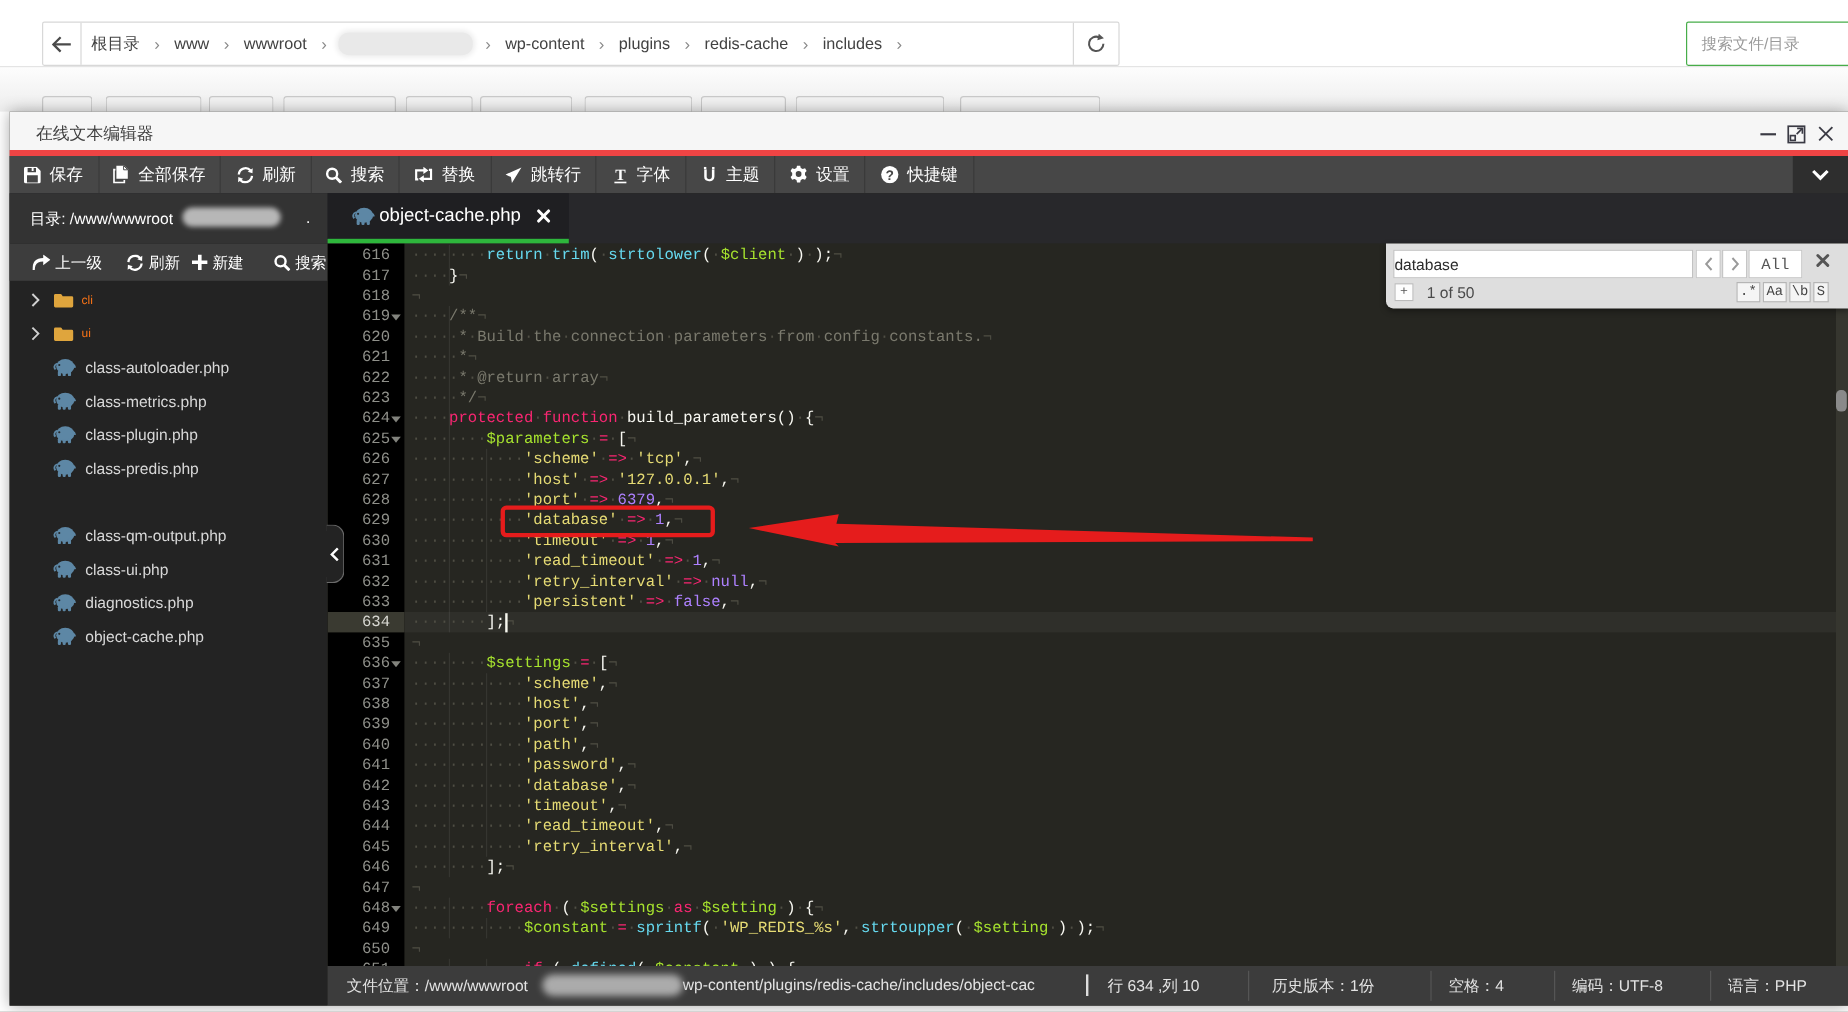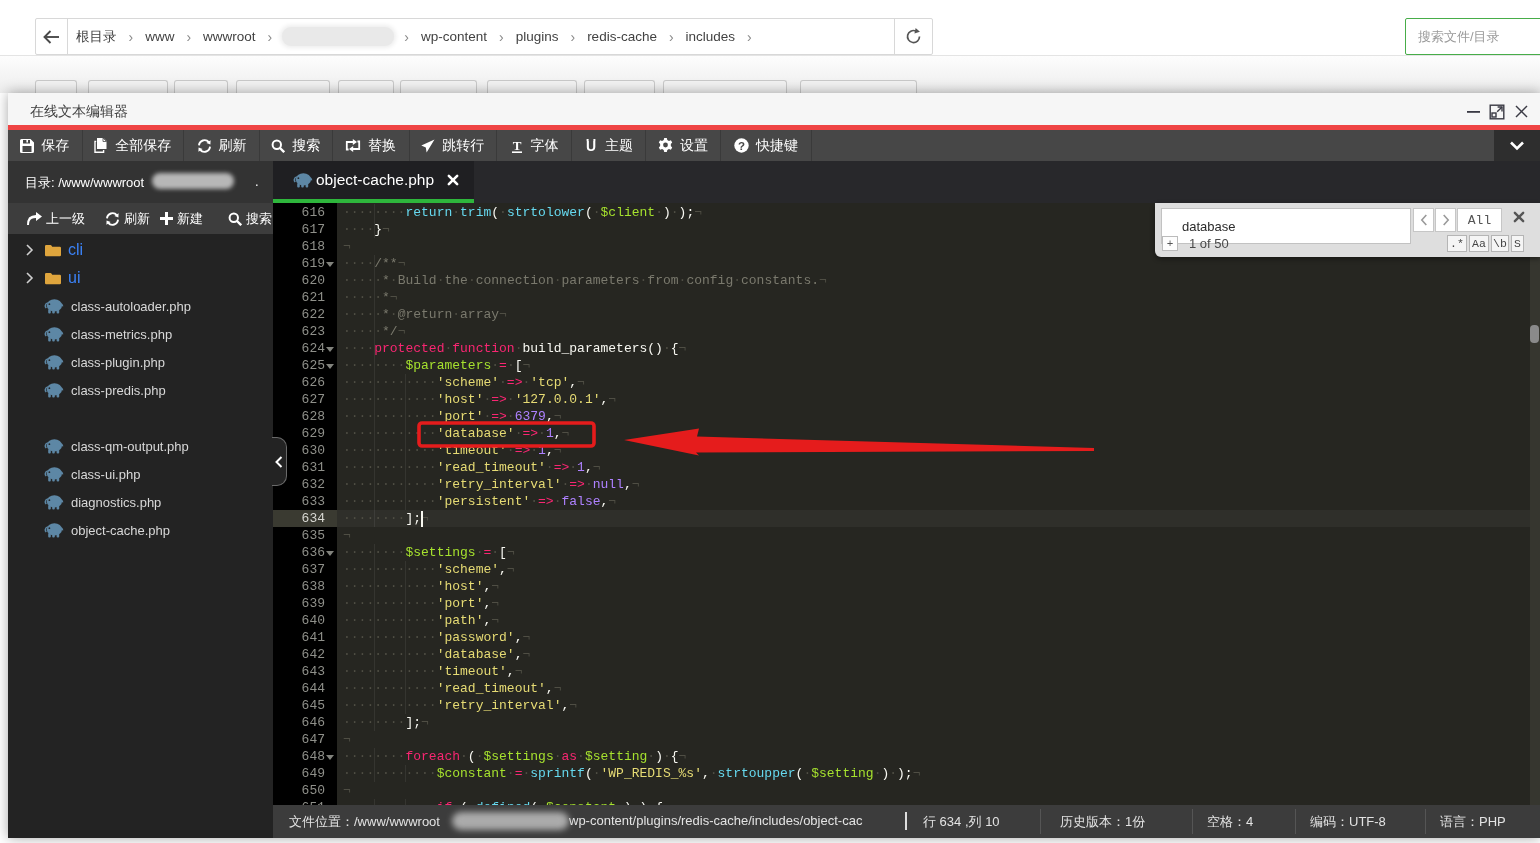--- a/index.html
+++ b/index.html
@@ -37,21 +37,21 @@
 
 #sidebar{position:absolute;left:0;top:110px;width:265px;height:635px;background:#232323}
 #treebar{position:absolute;left:0;top:0;width:100%;height:31px;background:#3d3d3d;color:#fff;font-size:13px}
 #treebar .tbi{position:absolute;top:0;height:31px;display:flex;align-items:center;gap:4px;white-space:nowrap}
 .trow{position:absolute;left:0;height:28px;width:100%;display:flex;align-items:center}
 .trow .chv{margin-left:17px}
 .trow .chsp{width:26px;flex:none}
 .trow .fldi{margin-left:10px}
 .trow .phpi{margin-left:9px}
 .trow .tlb{color:#d8d8d8;font-size:13px;margin-left:6px}
-.trow .fl{font-size:16px;color:#3b82f6}
+.trow .fl{font-size:10px;color:#f97316}
 #handle{position:absolute;left:264px;top:344px;width:15px;height:49px;background:#232323;border:1px solid #6a6a6a;border-left:none;border-radius:0 10px 10px 0;display:flex;align-items:center;justify-content:center;z-index:5}
 
 #editor{position:absolute;left:265px;top:110px;width:1267px;height:602px;background:#262621;overflow:hidden}
 #gutter{position:absolute;left:0;top:0;width:64px;height:100%;background:#000000}
 .gl{position:absolute;left:0;width:64px;height:17px;font:13px "Liberation Mono",monospace;color:#8f908a}
 .gl .num{position:absolute;right:12px;top:1px;}
 .gl .fold{position:absolute;right:3px;top:7px;width:0;height:0;border-left:4px solid transparent;border-right:4px solid transparent;border-top:5px solid #82837d}
 .gl.act{background:#3a3a31}
 .gl.act .num{color:#d8d8d2}
 #activeline{position:absolute;left:64px;top:307px;width:1193px;height:17px;background:rgba(255,255,255,.045)}
@@ -65,21 +65,21 @@
 .cl b.n{color:#ae81ff}
 .cl b.v{color:#a6e22e}
 .cl b.p{color:#f8f8f2}
 .cl b.m{color:#7a796d}
 
 .guide{position:absolute;width:1px;background:rgba(255,255,255,.07)}
 #vsb{position:absolute;right:0;top:0;width:10px;height:100%;background:#36362f}
 #vsbthumb{position:absolute;right:1px;top:122px;width:9px;height:18px;background:#8a8a8a;border-radius:4px}
 
 #spanel{position:absolute;left:1147px;top:110px;width:385px;height:54px;background:#dedede;border-radius:0 0 0 6px;box-shadow:0 2px 5px rgba(0,0,0,.4);font-family:"Liberation Mono",monospace}
-#sinput{position:absolute;left:6px;top:5px;width:250px;height:36px;background:#fff;border:1px solid #c2c2c2;font:13px "Liberation Sans",sans-serif;color:#2b2b2b;display:flex;align-items:center;padding-left:20px}
+#sinput{position:absolute;left:6px;top:5px;width:250px;height:24px;background:#fff;border:1px solid #c2c2c2;font:13px "Liberation Sans",sans-serif;color:#2b2b2b;display:flex;align-items:center;padding-left:0}
 .sbtn{position:absolute;top:5px;height:24px;background:#fff;border:1px solid #c6c6c6;color:#777;display:flex;align-items:center;justify-content:center;font-size:12px}
 #sprev{left:258px;width:21px}
 #snext{left:280px;width:21px}
 #sall{left:302px;width:45px;color:#555;font:13px "Liberation Mono",monospace}
 #sclose{position:absolute;left:358px;top:7px}
 #splus{position:absolute;left:7px;top:33px;width:16px;height:15px;background:#fdfdfd;border:1px solid #bbb;color:#555;font:11px "Liberation Mono",monospace;display:flex;align-items:center;justify-content:center}
 #scount{position:absolute;left:34px;top:33px;font:13px "Liberation Sans",sans-serif;color:#4a4a4a}
 .mbtn{position:absolute;top:32px;height:17px;background:#f5f5f5;border:1px solid #b5b5b5;color:#444;font:11.5px "Liberation Mono",monospace;display:flex;align-items:center;justify-content:center}
 #sre{left:292px;width:20px}
 #scase{left:314px;width:20px}

